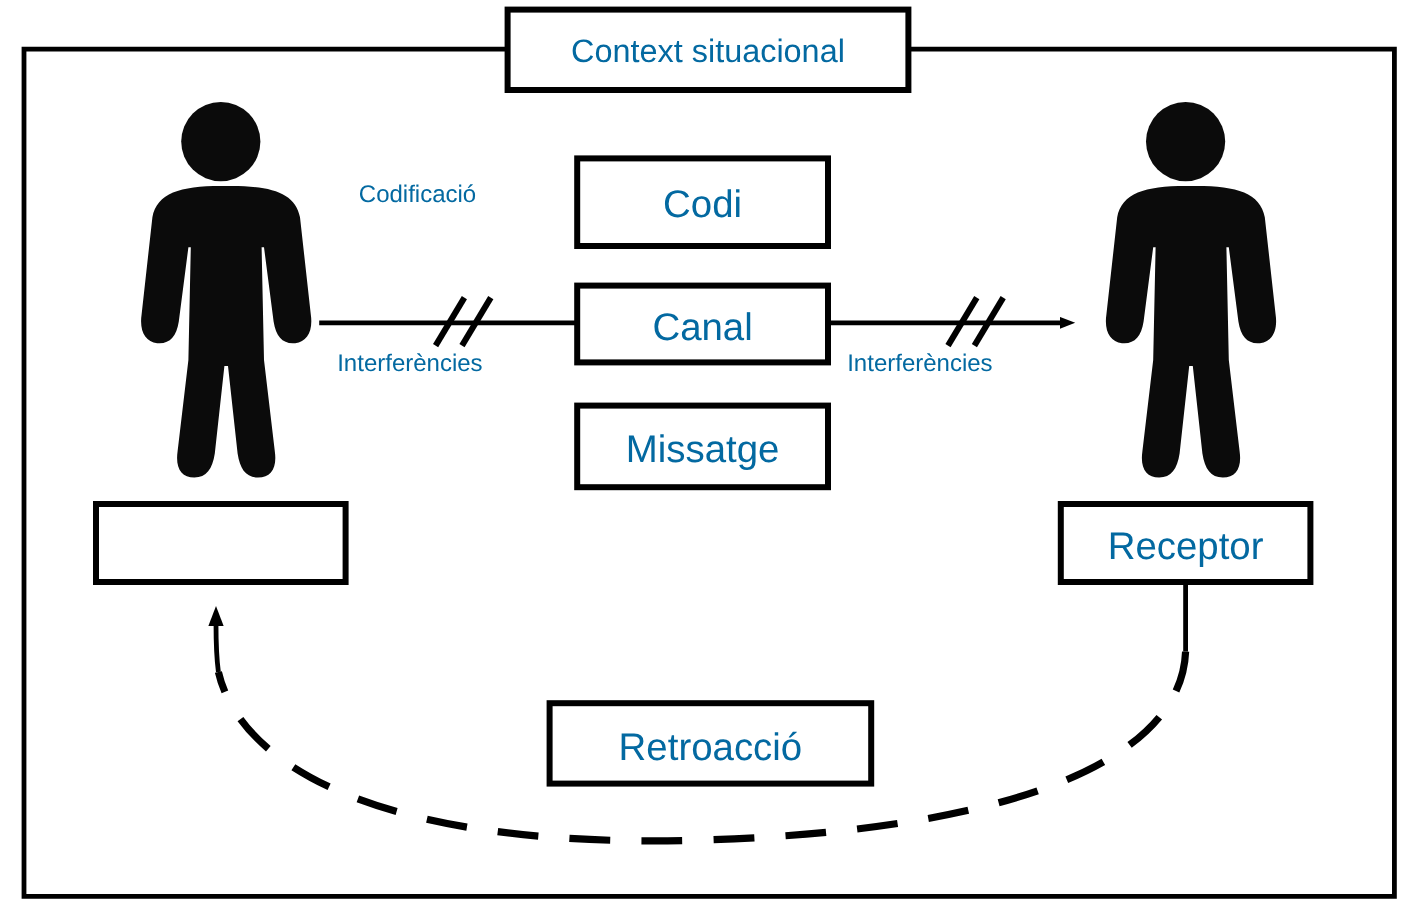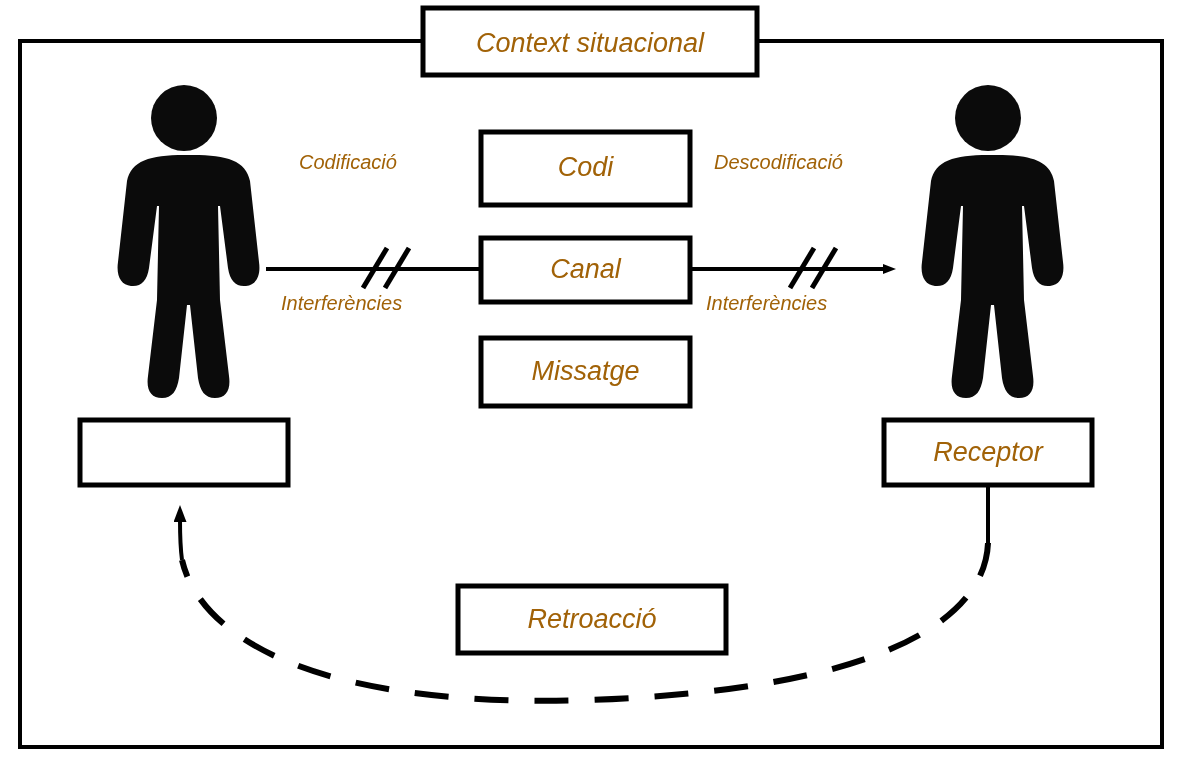--- a/index.html
+++ b/index.html
@@ -20,29 +20,28 @@
   }
   #diagram-svg {
     position: absolute;
     left: 0;
     top: 0;
     width: 1181px;
     height: 763px;
   }
   .lbl {
     position: absolute;
-    color: #a16207;
+    color: #0369a1;
     white-space: nowrap;
     line-height: 1;
     user-select: none;
-    font-style: italic;
   }
   .box-label {
     text-align: center;
-    font-size: 27px;
+    font-size: 32px;
   }
   .free-label {
     font-size: 20px;
   }
   .ctx-label {
     font-size: 27px;
   }
 </style>
 </head>
 <body>
@@ -151,21 +150,20 @@
 
     <rect x="458" y="586" width="268" height="67" fill="#ffffff" stroke="#000" stroke-width="5"></rect>
   </svg>
 
   <div class="lbl ctx-label" style="left:423px; top:30px; width:334px; text-align:center;">Context situacional</div>
 
   <div class="lbl free-label" style="left:299px; top:152px;">Codificació</div>
 
   <div class="lbl box-label" style="left:481px; top:154px; width:209px;">Codi</div>
 
-  <div class="lbl free-label" style="left:714px; top:152px;">Descodificació</div>
 
   <div class="lbl box-label" style="left:481px; top:256px; width:209px;">Canal</div>
 
   <div class="lbl free-label" style="left:281px; top:293px;">Interferències</div>
 
   <div class="lbl free-label" style="left:706px; top:293px;">Interferències</div>
 
   <div class="lbl box-label" style="left:481px; top:358px; width:209px;">Missatge</div>
 
 

